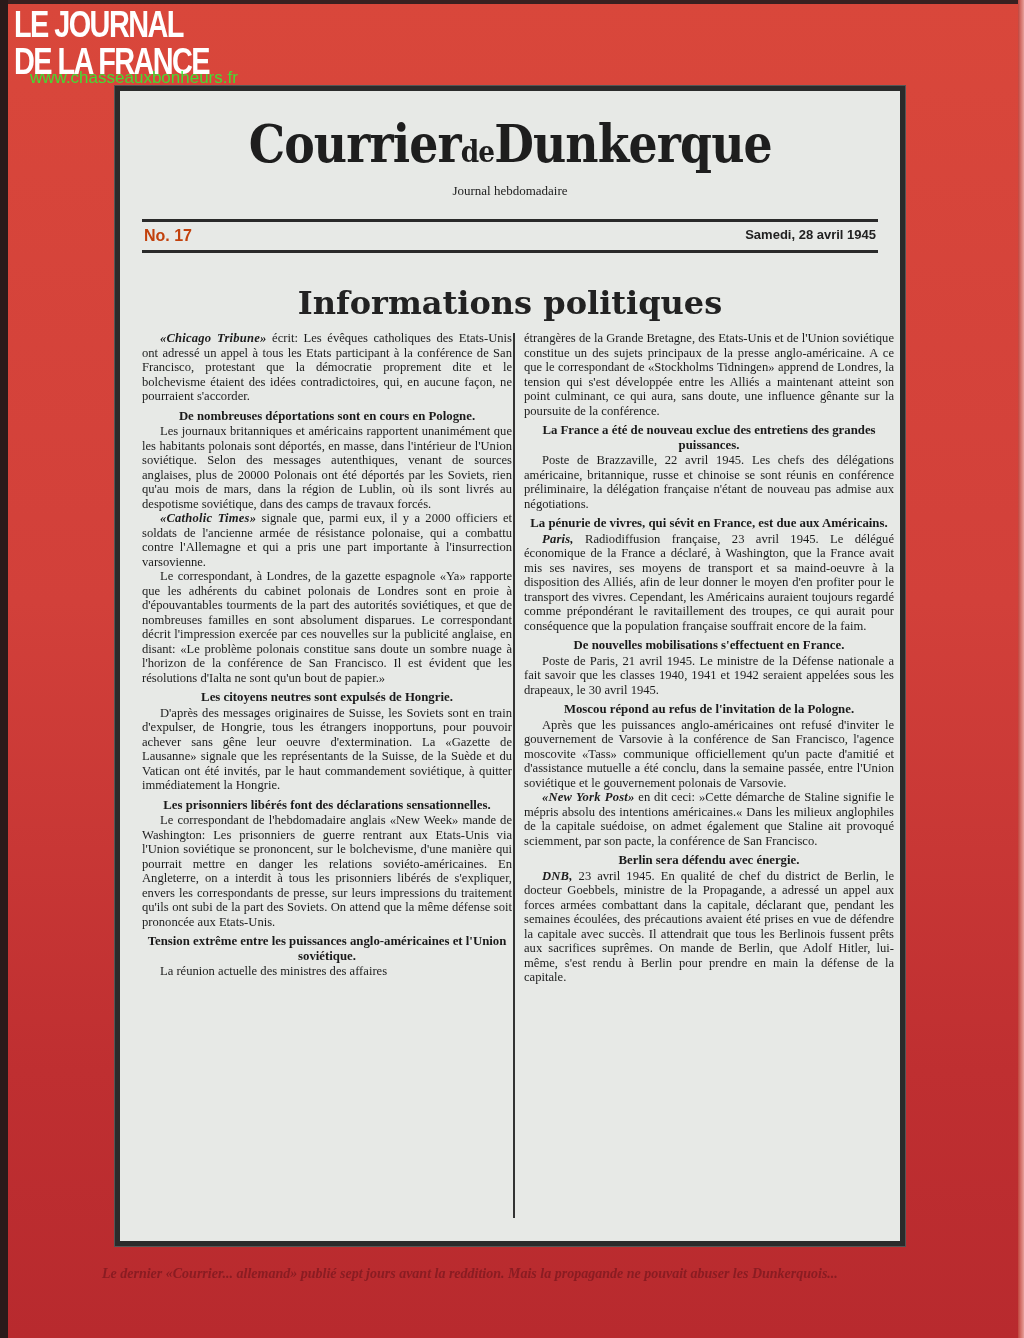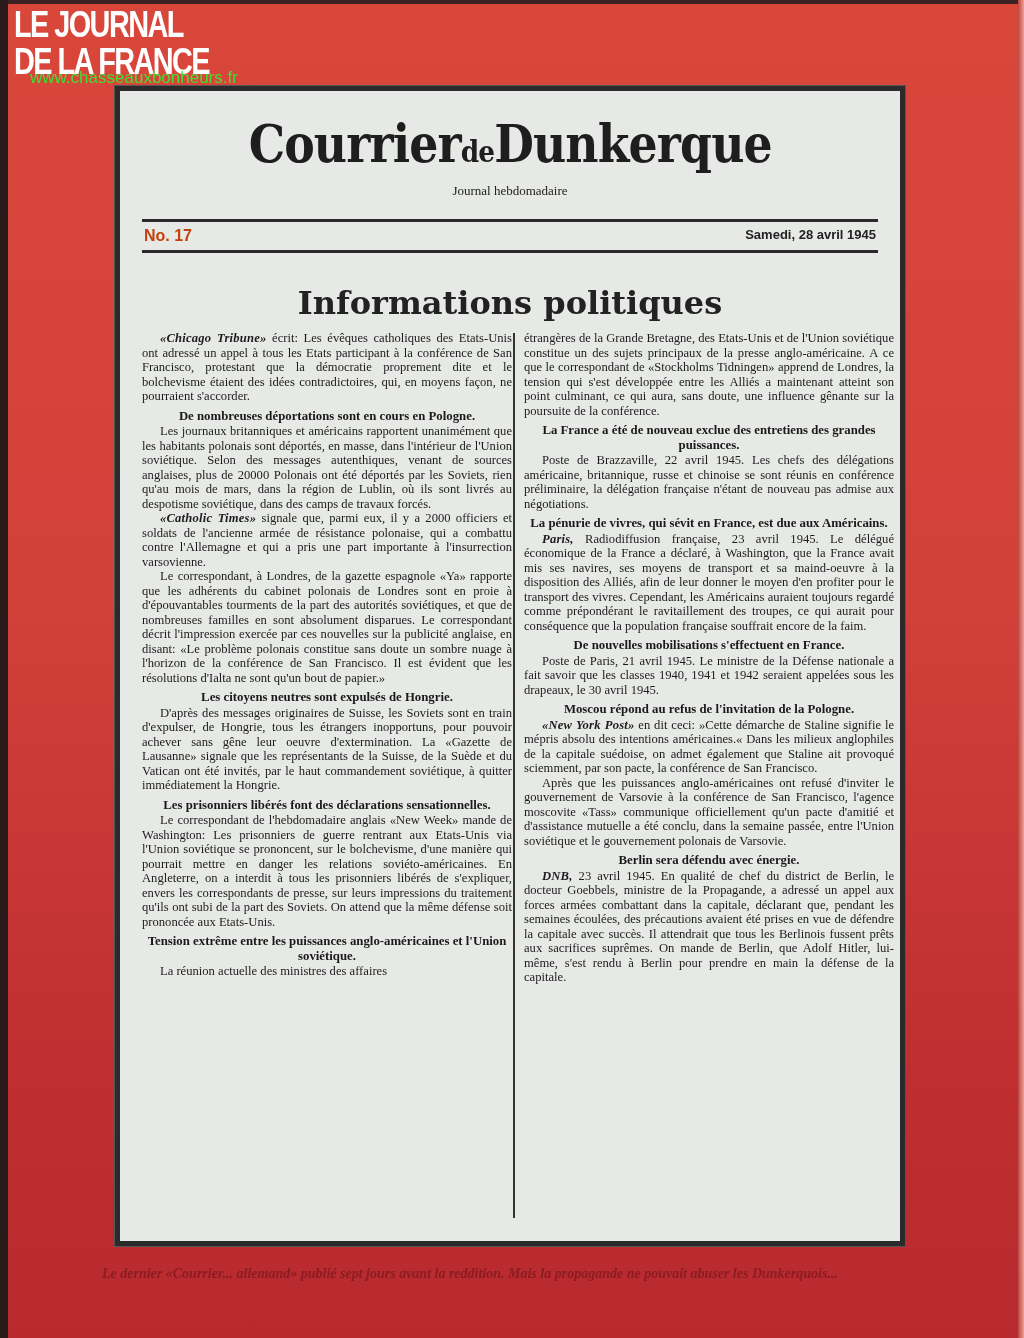--- a/index.html
+++ b/index.html
@@ -81,21 +81,21 @@
   </div>
   <div class="subtitle">Journal hebdomadaire</div>
   <div class="rule r1"></div>
   <div class="issue-no">No. 17</div>
   <div class="issue-date">Samedi, 28 avril 1945</div>
   <div class="rule r2"></div>
   <div class="section-title">Informations politiques</div>
 
   <div class="col left" id="col-left">
       <div>
-        <p class="para"><b><i>«Chicago Tribune»</i></b><span> écrit: Les évêques catholiques des Etats-Unis ont adressé un appel à tous les Etats participant à la conférence de San Francisco, protestant que la démocratie proprement dite et le bolchevisme étaient des idées contradictoires, qui, en moyens façon, ne pourraient s'accorder.</span></p>
+        <p class="para"><b><i>«Chicago Tribune»</i></b><span> écrit: Les évêques catholiques des Etats-Unis ont adressé un appel à tous les Etats participant à la conférence de San Francisco, protestant que la démocratie proprement dite et le bolchevisme étaient des idées contradictoires, qui, en aucune façon, ne pourraient s'accorder.</span></p>
       </div>
       <div>
         <div class="headline">De nombreuses déportations sont en cours en Pologne.</div>
         <p class="para"><span>Les journaux britanniques et américains rapportent unanimément que les habitants polonais sont déportés, en masse, dans l'intérieur de l'Union soviétique. Selon des messages autenthiques, venant de sources anglaises, plus de 20000 Polonais ont été déportés par les Soviets, rien qu'au mois de mars, dans la région de Lublin, où ils sont livrés au despotisme soviétique, dans des camps de travaux forcés.</span></p>
         <p class="para"><b><i>«Catholic Times»</i></b><span> signale que, parmi eux, il y a 2000 officiers et soldats de l'ancienne armée de résistance polonaise, qui a combattu contre l'Allemagne et qui a pris une part importante à l'insurrection varsovienne.</span></p>
         <p class="para"><span>Le correspondant, à Londres, de la gazette espagnole «Ya» rapporte que les adhérents du cabinet polonais de Londres sont en proie à d'épouvantables tourments de la part des autorités soviétiques, et que de nombreuses familles en sont absolument disparues. Le correspondant décrit l'impression exercée par ces nouvelles sur la publicité anglaise, en disant: «Le problème polonais constitue sans doute un sombre nuage à l'horizon de la conférence de San Francisco. Il est évident que les résolutions d'Ialta ne sont qu'un bout de papier.»</span></p>
       </div>
       <div>
         <div class="headline">Les citoyens neutres sont expulsés de Hongrie.</div>
         <p class="para"><span>D'après des messages originaires de Suisse, les Soviets sont en train d'expulser, de Hongrie, tous les étrangers inopportuns, pour pouvoir achever sans gêne leur oeuvre d'extermination. La «Gazette de Lausanne» signale que les représentants de la Suisse, de la Suède et du Vatican ont été invités, par le haut commandement soviétique, à quitter immédiatement la Hongrie.</span></p>
@@ -121,22 +121,22 @@
       <div>
         <div class="headline">La pénurie de vivres, qui sévit en France, est due aux Américains.</div>
         <p class="para"><b><i>Paris,</i></b><span> Radiodiffusion française, 23 avril 1945. Le délégué économique de la France a déclaré, à Washington, que la France avait mis ses navires, ses moyens de transport et sa maind-oeuvre à la disposition des Alliés, afin de leur donner le moyen d'en profiter pour le transport des vivres. Cependant, les Américains auraient toujours regardé comme prépondérant le ravitaillement des troupes, ce qui aurait pour conséquence que la population française souffrait encore de la faim.</span></p>
       </div>
       <div>
         <div class="headline">De nouvelles mobilisations s'effectuent en France.</div>
         <p class="para"><span>Poste de Paris, 21 avril 1945. Le ministre de la Défense nationale a fait savoir que les classes 1940, 1941 et 1942 seraient appelées sous les drapeaux, le 30 avril 1945.</span></p>
       </div>
       <div>
         <div class="headline">Moscou répond au refus de l'invitation de la Pologne.</div>
+        <p class="para"><span>Après que les puissances anglo-américaines ont refusé d'inviter le gouvernement de Varsovie à la conférence de San Francisco, l'agence moscovite «Tass» communique officiellement qu'un pacte d'amitié et d'assistance mutuelle a été conclu, dans la semaine passée, entre l'Union soviétique et le gouvernement polonais de Varsovie.</span></p>
         <p class="para"><b><i>«New York Post»</i></b><span> en dit ceci: »Cette démarche de Staline signifie le mépris absolu des intentions américaines.« Dans les milieux anglophiles de la capitale suédoise, on admet également que Staline ait provoqué sciemment, par son pacte, la conférence de San Francisco.</span></p>
-        <p class="para"><span>Après que les puissances anglo-américaines ont refusé d'inviter le gouvernement de Varsovie à la conférence de San Francisco, l'agence moscovite «Tass» communique officiellement qu'un pacte d'amitié et d'assistance mutuelle a été conclu, dans la semaine passée, entre l'Union soviétique et le gouvernement polonais de Varsovie.</span></p>
       </div>
       <div>
         <div class="headline">Berlin sera défendu avec énergie.</div>
         <p class="para"><b><i>DNB,</i></b><span> 23 avril 1945. En qualité de chef du district de Berlin, le docteur Goebbels, ministre de la Propagande, a adressé un appel aux forces armées combattant dans la capitale, déclarant que, pendant les semaines écoulées, des précautions avaient été prises en vue de défendre la capitale avec succès. Il attendrait que tous les Berlinois fussent prêts aux sacrifices suprêmes. On mande de Berlin, que Adolf Hitler, lui-même, s'est rendu à Berlin pour prendre en main la défense de la capitale.</span></p>
       </div>
     </div>
 </div>
 
 <div class="caption">Le dernier «Courrier... allemand» publié sept jours avant la reddition. Mais la propagande ne pouvait abuser les Dunkerquois...</div>
 

